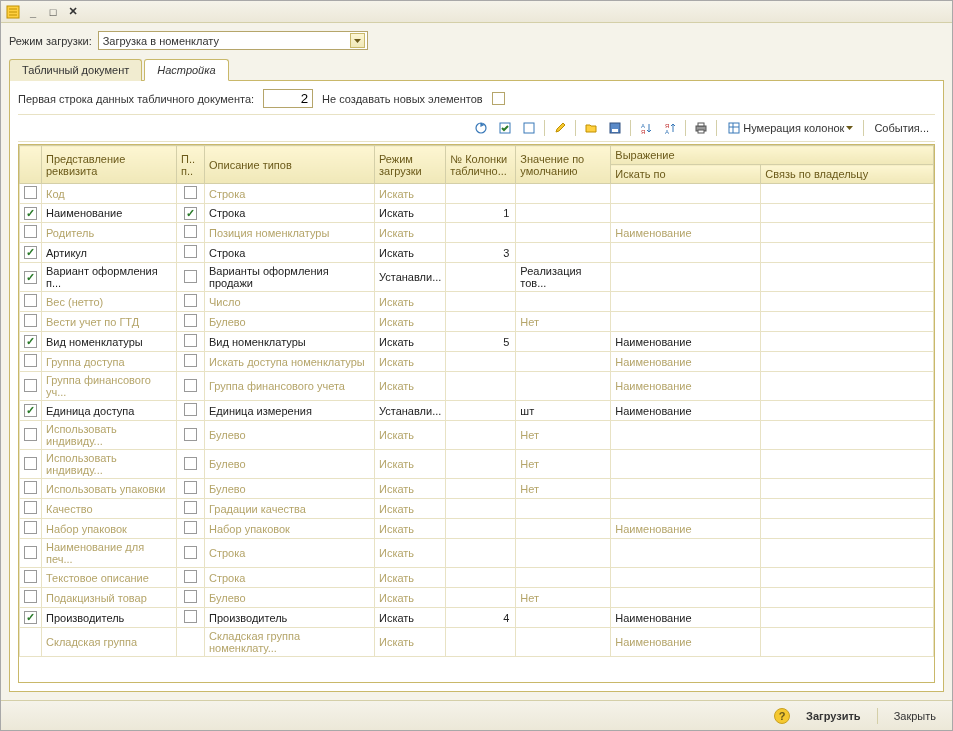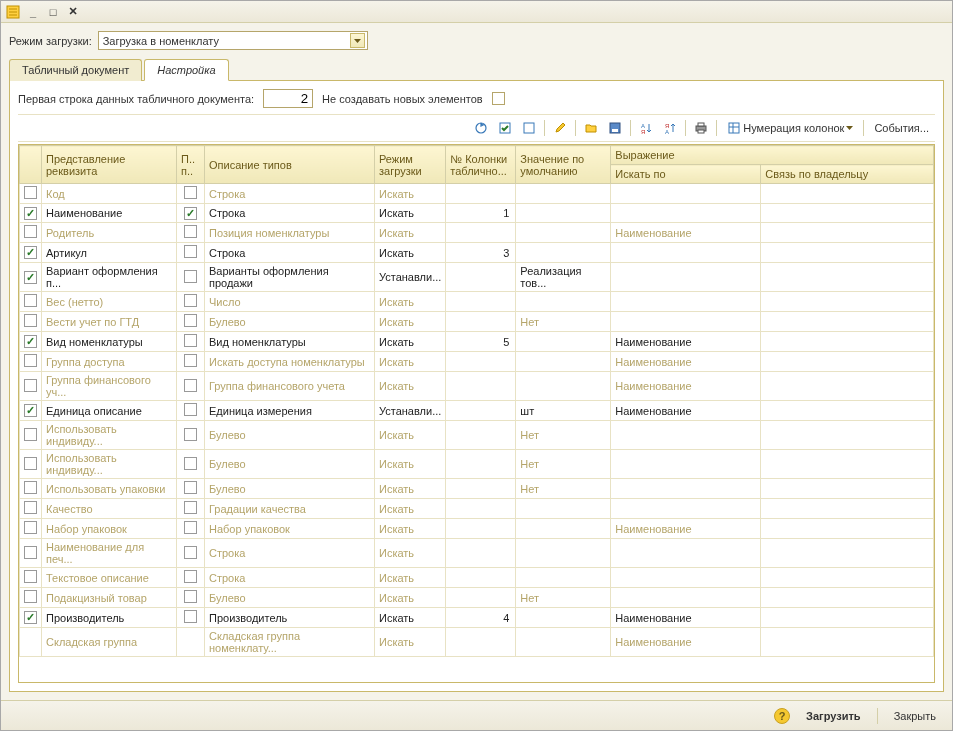--- a/index.html
+++ b/index.html
@@ -299,21 +299,21 @@
                 <td class="cell-chk"><span class="cb "></span></td>
                 <td>Группа финансового учета</td>
                 <td>Искать</td>
                 <td class="num"></td>
                 <td></td>
                 <td>Наименование</td>
                 <td></td>
               </tr>
               <tr class="checked">
                 <td class="cell-chk"><span class="cb on"></span></td>
-                <td>Единица описание</td>
+                <td>Единица доступа</td>
                 <td class="cell-chk"><span class="cb "></span></td>
                 <td>Единица измерения</td>
                 <td>Устанавли...</td>
                 <td class="num"></td>
                 <td>шт</td>
                 <td>Наименование</td>
                 <td></td>
               </tr>
               <tr class="unchecked">
                 <td class="cell-chk"><span class="cb "></span></td>

